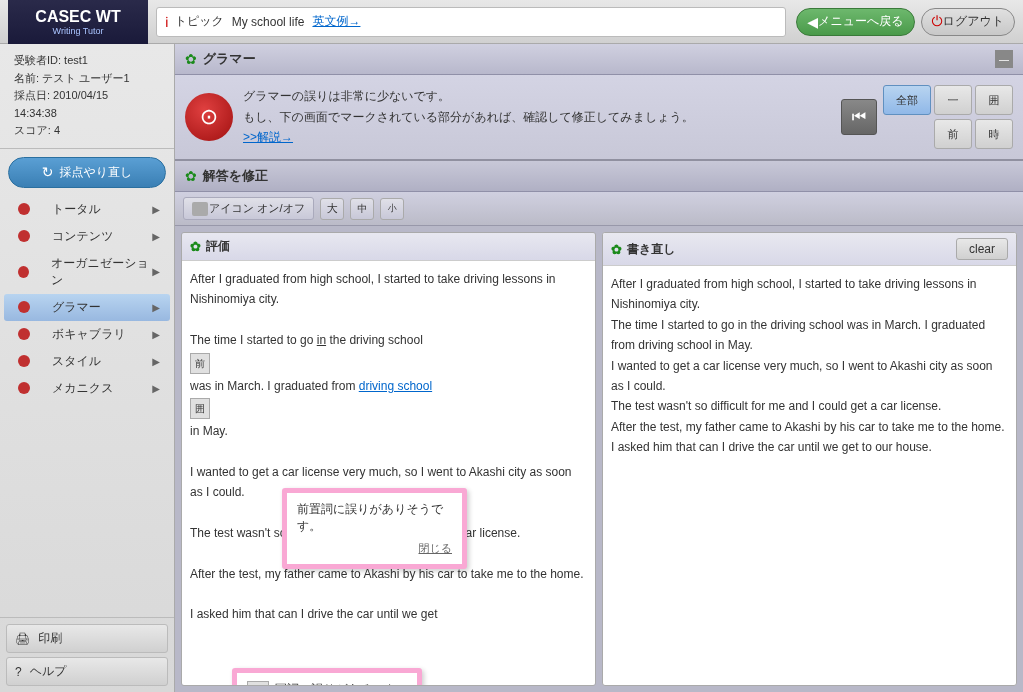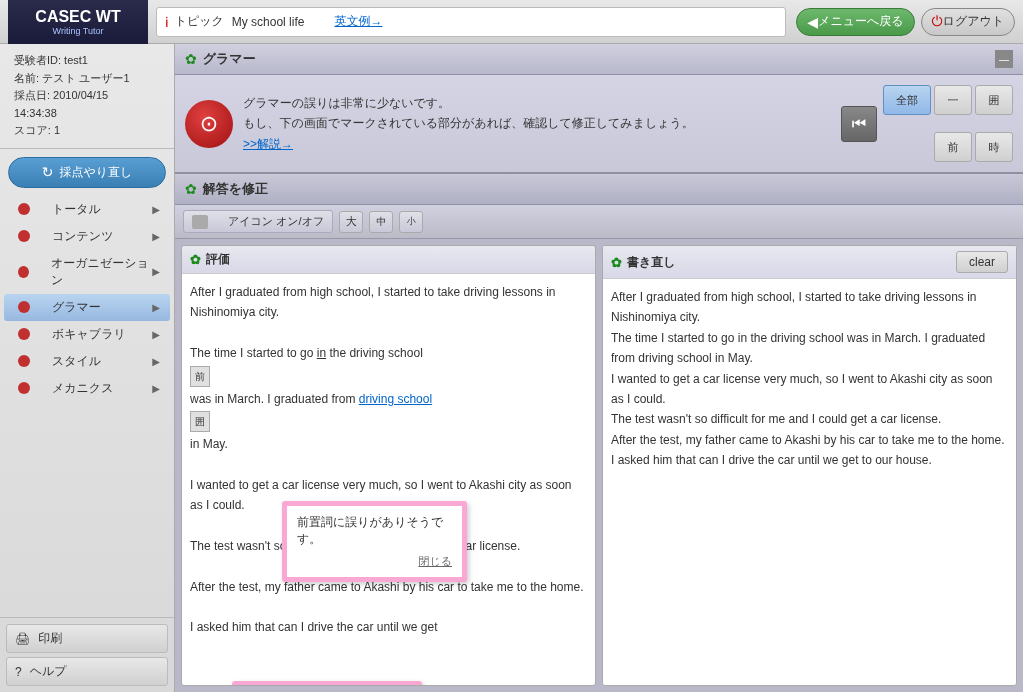--- a/index.html
+++ b/index.html
@@ -65,21 +65,20 @@
     .topic-value {
       color: #333;
       font-size: 12px;
       margin-right: 8px;
     }
     .topic-link {
       color: #0066cc;
       font-size: 12px;
       text-decoration: underline;
       cursor: pointer;
-      margin-left: 22px;
     }
     .nav-buttons {
       display: flex;
       gap: 6px;
       margin-left: 10px;
     }
     .nav-btn {
       display: flex;
       align-items: center;
       padding: 4px 10px;
@@ -318,21 +317,21 @@
       display: flex;
       align-items: center;
       padding: 5px 8px;
       background: linear-gradient(to bottom, #d0d0e0, #bbbbc8);
       border-bottom: 1px solid #9898aa;
       gap: 6px;
     }
     .toolbar-btn {
       display: flex;
       align-items: center;
-      gap: 20px;
+      gap: 1px;
       padding: 3px 8px;
       background: linear-gradient(to bottom, #e0e0e8, #c8c8d8);
       border: 1px solid #aaaabc;
       border-radius: 3px;
       cursor: pointer;
       font-size: 11px;
       color: #333;
     }
     .size-btn {
       width: 24px;
@@ -485,21 +484,21 @@
   </div>
 
   <div class="main-layout">
 
     <div class="sidebar">
       <div class="user-info">
         <div>受験者ID: test1</div>
         <div>名前: テスト ユーザー1</div>
         <div>採点日: 2010/04/15</div>
         <div>14:34:38</div>
-        <div>スコア: 1</div>
+        <div>スコア: 4</div>
       </div>
 
       <button class="rescore-btn">
         <span style="font-size:14px;">↻</span>
         <span>採点やり直し</span>
       </button>
 
 
       <div>
         <div class="category-item">
@@ -575,21 +574,21 @@
         </div>
         <div class="grammar-content">
           <div class="grammar-icon-circle">⊙</div>
           <div class="grammar-text">
             <div>グラマーの誤りは非常に少ないです。</div>
             <div>もし、下の画面でマークされている部分があれば、確認して修正してみましょう。</div>
             <span class="grammar-link">&gt;&gt;解説→</span>
           </div>
           <div style="display:flex; align-items:center; gap:6px;">
             <div class="playback-btn">⏮</div>
-            <div style="display:flex; flex-direction:column; gap:17px;">
+            <div style="display:flex; flex-direction:column; gap:4px;">
               <div style="display:flex; gap:3px;">
                 <div class="grammar-btn active large">全部</div>
                 <div class="grammar-btn">一</div>
                 <div class="grammar-btn">囲</div>
               </div>
               <div style="display:flex; gap:3px; justify-content:flex-end;">
                 <div class="grammar-btn">前</div>
                 <div class="grammar-btn">時</div>
               </div>
             </div>

